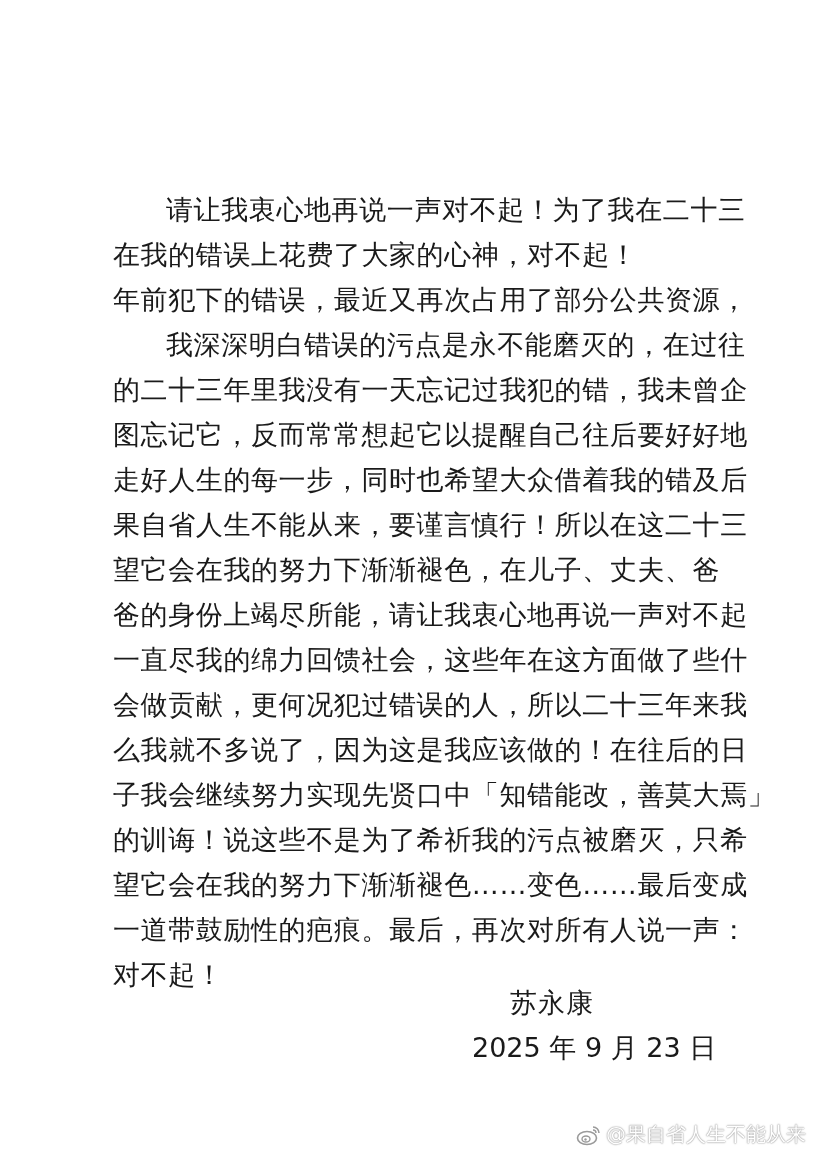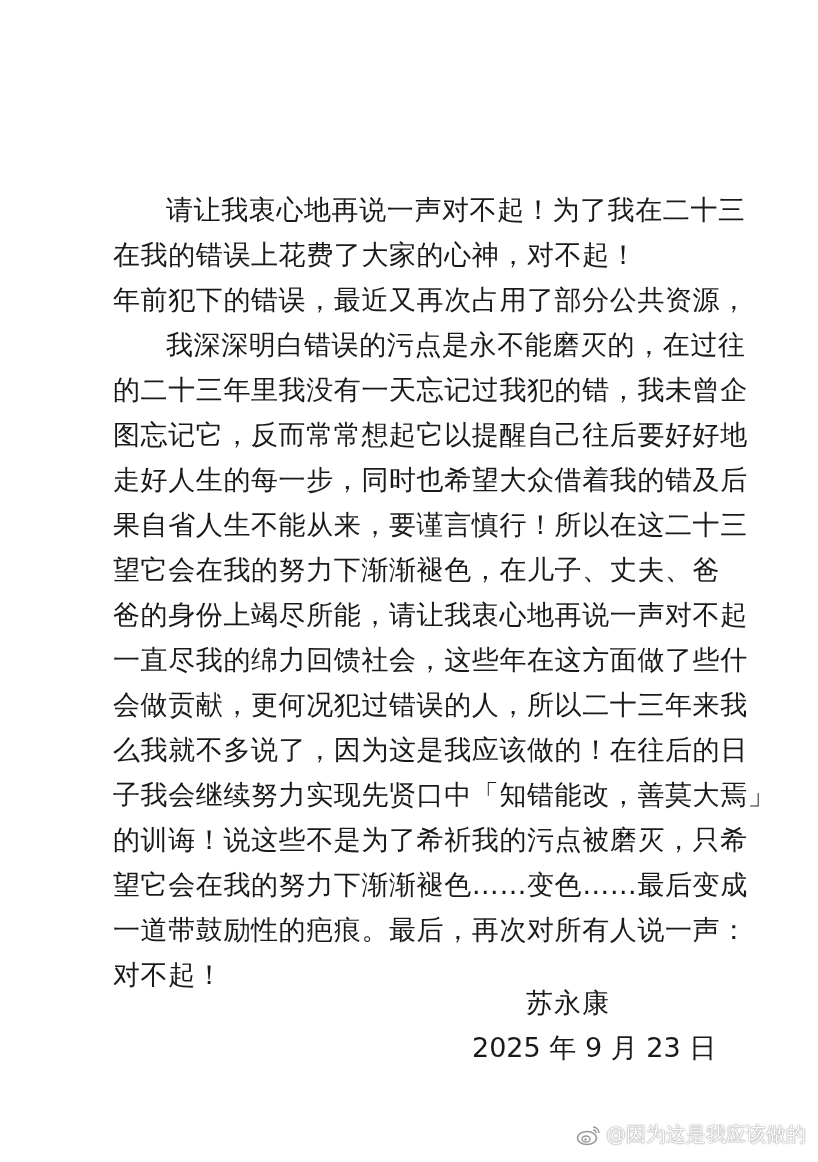--- a/index.html
+++ b/index.html
@@ -27,21 +27,21 @@
       line-height: 45px;
       font-size: 27px;
       white-space: nowrap;
       letter-spacing: 0.6px;
     }
     .line.indent {
       padding-left: 53px;
     }
     .signature {
       position: absolute;
-      left: 526px;
+      left: 510px;
       top: 985px;
       font-size: 27px;
       line-height: 36px;
       letter-spacing: 1px;
       white-space: nowrap;
     }
     .date {
       position: absolute;
       left: 472px;
       top: 1030px;
@@ -101,14 +101,14 @@
 <div class="watermark">
   <span class="weibo-icon">
     <svg width="26" height="22" viewBox="0 0 26 22">
       <ellipse cx="11" cy="14" rx="9.5" ry="6.5" fill="none" stroke="#9a9a9a" stroke-width="1.6"></ellipse>
       <ellipse cx="10" cy="15" rx="4" ry="3" fill="none" stroke="#9a9a9a" stroke-width="1.4"></ellipse>
       <circle cx="9.5" cy="15.5" r="1.2" fill="#9a9a9a"></circle>
       <path d="M17 3 A6 6 0 0 1 23 9" fill="none" stroke="#9a9a9a" stroke-width="1.6"></path>
       <path d="M17 6 A3 3 0 0 1 20 9" fill="none" stroke="#9a9a9a" stroke-width="1.4"></path>
     </svg>
   </span>
-  <span>@因为这是我应该做的</span>
+  <span>@果自省人生不能从来</span>
 </div>
 
 </body></html>

